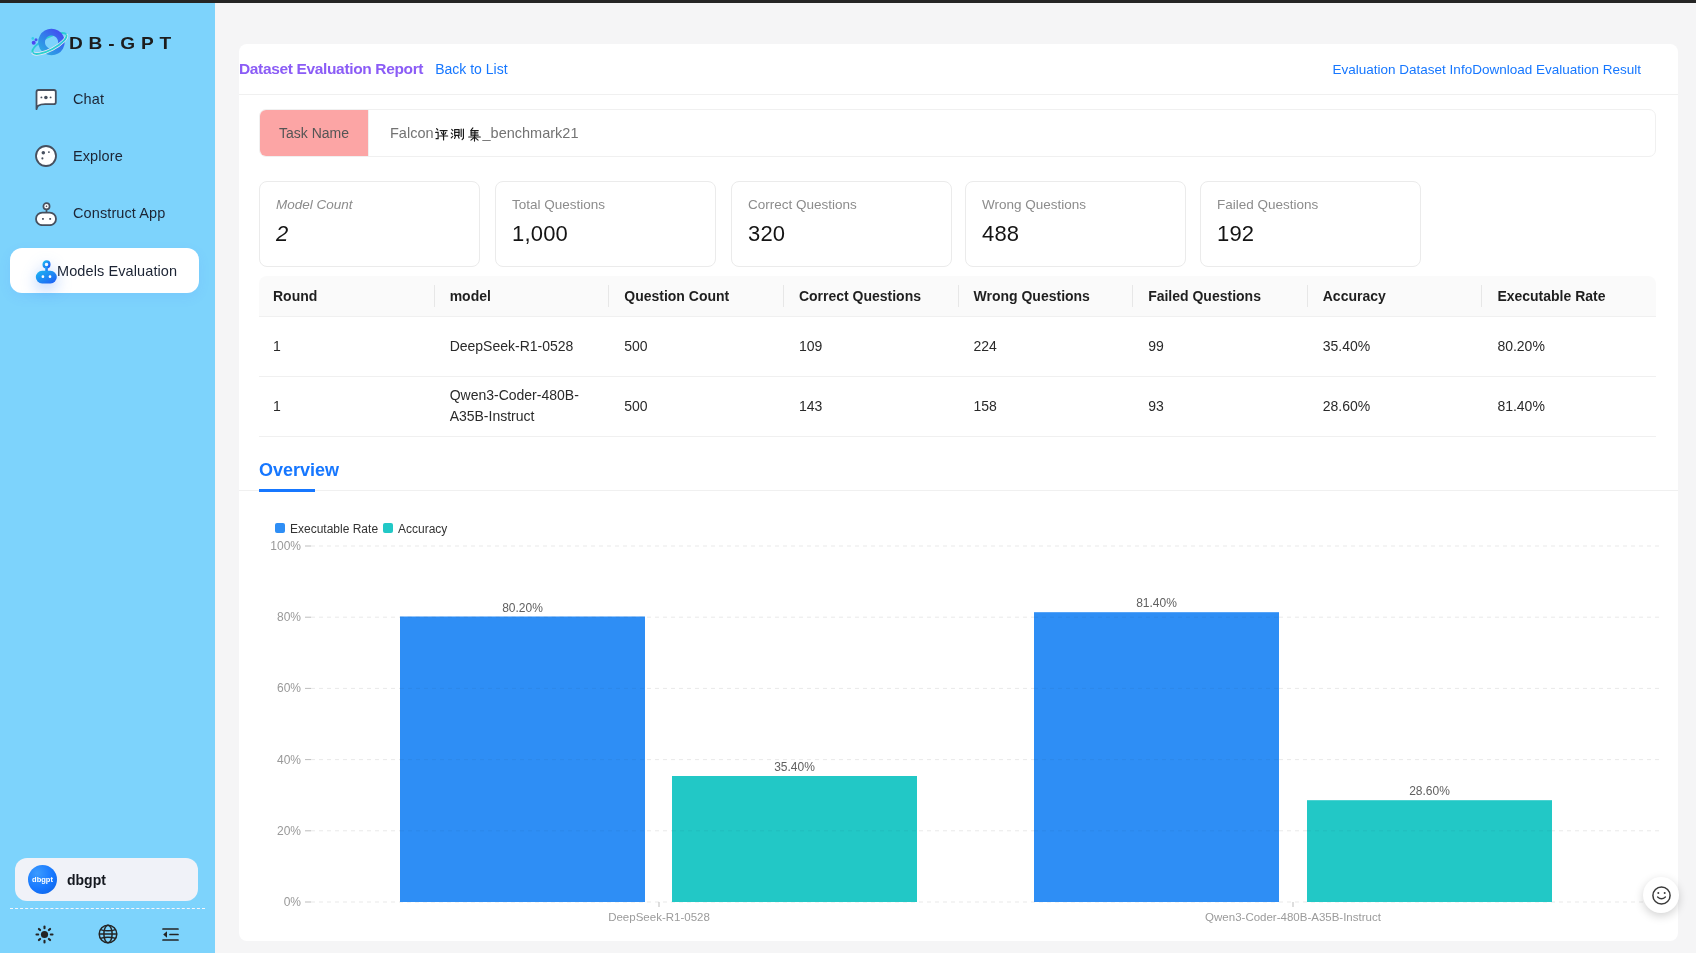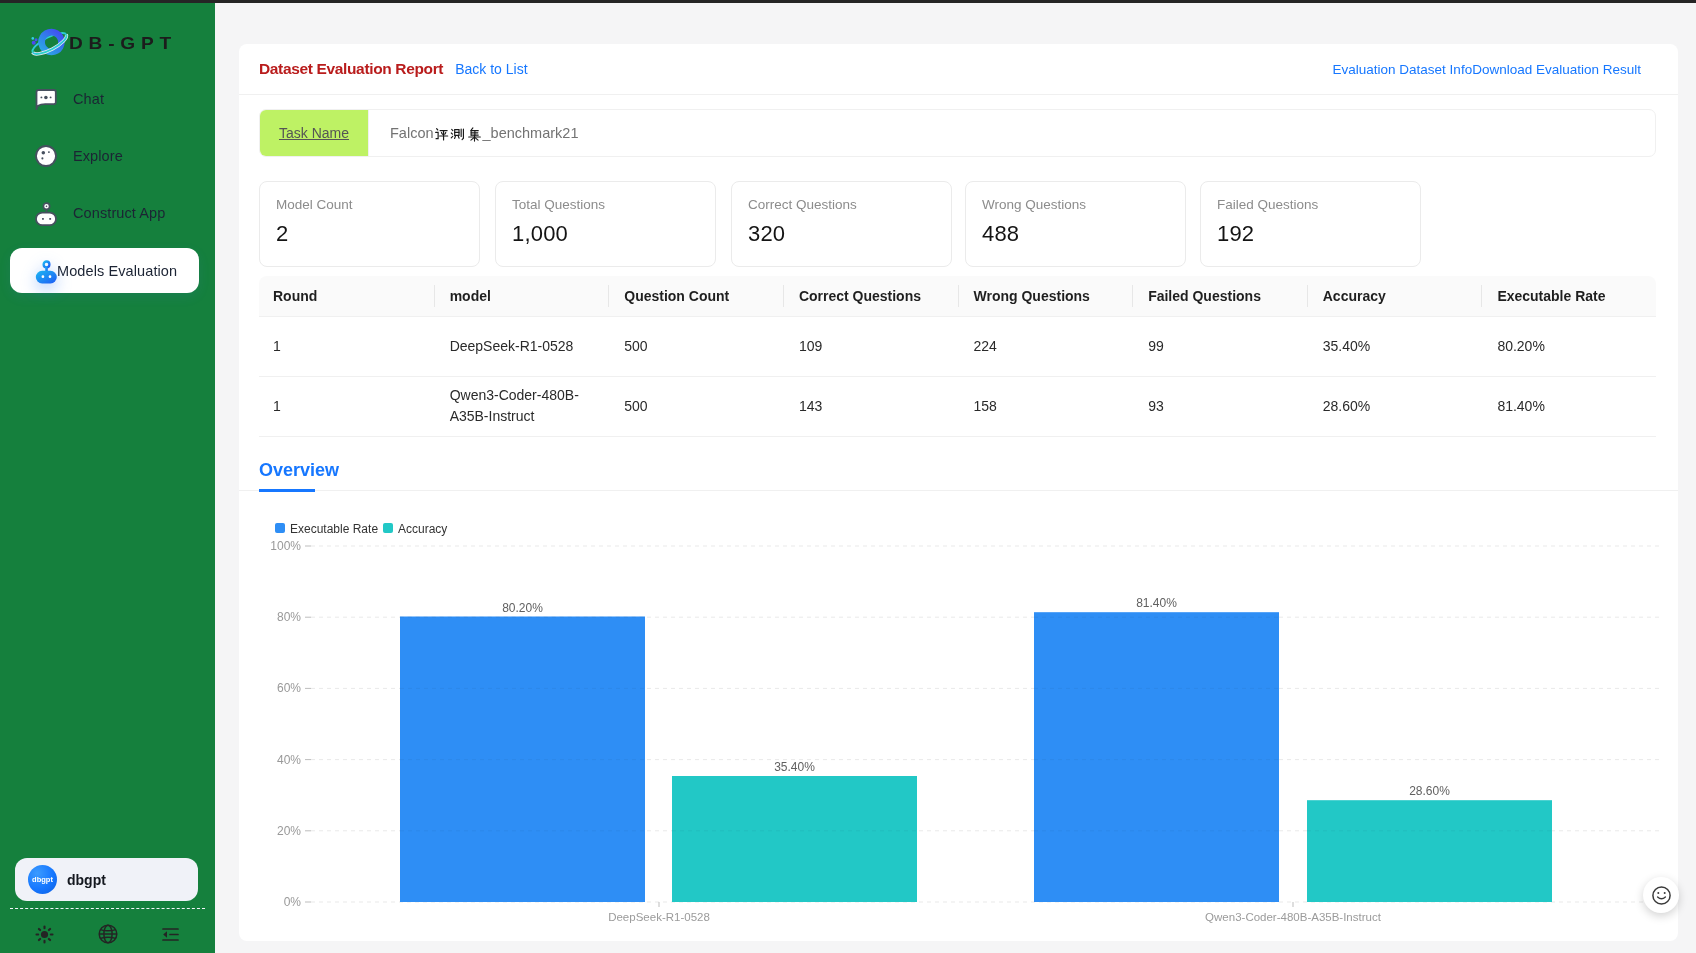--- a/index.html
+++ b/index.html
@@ -1,40 +1,40 @@
 <!DOCTYPE html>
 <html><head>
 <meta charset="utf-8">
 <style>
   * { margin:0; padding:0; box-sizing:border-box; }
   html,body { width:1696px; height:953px; overflow:hidden; font-family:"Liberation Sans", sans-serif; background:#f5f5f6; }
   .topbar { position:absolute; top:0; left:0; width:1696px; height:3px; background:#252525; z-index:50; }
   
-  .sidebar { position:absolute; left:0; top:0; width:215px; height:953px; background:#15803d; }
+  .sidebar { position:absolute; left:0; top:0; width:215px; height:953px; background:#7dd3fc; }
   .logo { position:absolute; left:30px; top:23px; width:160px; height:40px; }
   .menu-item { position:absolute; left:10px; width:189px; height:45px; border-radius:12px; display:flex; align-items:center; }
   .menu-item .mi-icon { width:20px; height:20px; margin-left:25px; flex:0 0 auto; }
   .menu-item .mi-label { margin-left:18px; font-size:14.5px; font-weight:500; color:#1c2434; letter-spacing:.1px; }
   .menu-item.active { background:#fff; box-shadow:0 4px 12px rgba(80,120,255,.10); }
   .user-chip { position:absolute; left:15px; top:858px; width:183px; height:43px; background:#f0f2f8; border-radius:12px; display:flex; align-items:center; }
   .user-chip .avatar { width:29px; height:29px; border-radius:50%; margin-left:13px; background:radial-gradient(circle at 32% 28%, #3b9bff 0%, #1677ff 55%, #0e5fe0 100%); display:flex; align-items:center; justify-content:center; }
   .user-chip .avatar span { color:#fff; font-size:7.5px; font-weight:bold; }
   .user-chip .uname { margin-left:10px; font-size:14px; font-weight:bold; color:#14181f; }
   .foot-icons { position:absolute; left:0; top:921px; width:215px; height:26px; display:flex; justify-content:space-between; align-items:center; padding:0 35px; }
   .side-sep { position:absolute; left:10px; top:908px; width:195px; border-top:1.5px dashed #f3f5fa; }
   
   .main { position:absolute; left:215px; top:0; width:1481px; height:953px; background:#f5f5f6; }
   .card { position:absolute; left:24px; top:44px; width:1439px; height:897px; background:#fff; border-radius:8px; }
   .card-header { position:absolute; top:0; left:0; width:100%; height:51px; border-bottom:1px solid #f0f0f0; display:flex; align-items:center; }
-  .card-title { margin-left:20px; font-size:15.5px; font-weight:bold; color:#b91c1c; letter-spacing:-0.35px; }
+  .card-title { font-size:15.5px; font-weight:bold; color:#8b5cf6; letter-spacing:-0.35px; }
   .back-link { margin-left:12px; font-size:14px; color:#1677ff; }
   .hdr-links { position:absolute; right:37px; top:0; height:51px; display:flex; align-items:center; }
   .hdr-links a { font-size:13.5px; color:#1677ff; text-decoration:none; }
   .task-row { position:absolute; left:20px; top:65px; width:1397px; height:48px; border:1px solid #f0f0f0; border-radius:7px; display:flex; overflow:hidden; }
-  .task-label { width:109px; background:#bef264; border-right:1px solid #f0f0f0; display:flex; align-items:center; justify-content:center; font-size:14px; color:#555;text-decoration:underline; }
+  .task-label { width:109px; background:#fca5a5; border-right:1px solid #f0f0f0; display:flex; align-items:center; justify-content:center; font-size:14px; color:#555; }
   .task-value { flex:1; display:flex; align-items:center; padding-left:21px; font-size:14.5px; color:#737373; }
   .stat { position:absolute; top:137px; width:221px; height:86px; border:1px solid #ebebeb; border-radius:8px; background:#fff; padding:15px 16px; }
   .stat .s-label { font-size:13.5px; color:#8c8c8c; }
   .stat .s-value { margin-top:9px; font-size:22px; font-weight:500; color:#141414; letter-spacing:.2px; }
   
   .tbl { position:absolute; left:20px; top:232px; width:1397px; }
   .tbl table { width:100%; border-collapse:collapse; table-layout:fixed; }
   .tbl th { background:#fafafa; height:40px; text-align:left; font-size:14px; font-weight:bold; color:#1f1f1f; padding:0 0 0 16px; position:relative; }
   .tbl th:first-child { border-top-left-radius:8px; padding-left:14px; }
   .tbl th:last-child { border-top-right-radius:8px; }
@@ -203,21 +203,21 @@
               <path d="M6.3 1 L4.6 3"></path>
               <path d="M4.4 3.4 V8.8"></path>
               <path d="M4.4 3.9 H12 M4.4 6.2 H11.6 M4.4 8.6 H12"></path>
               <path d="M8.4 3.9 V8.6"></path>
               <path d="M1.8 10.6 H14.2"></path>
               <path d="M8 8.8 V15"></path>
               <path d="M7.8 11 L4.2 14 M8.2 11 L11.8 14"></path>
             </g>
           </svg>_benchmark21</div>
     </div>
-    <div class="stat" style="left:20px;">
+    <div class="stat" style="left:20px;font-style:italic;">
         <div class="s-label">Model Count</div>
         <div class="s-value">2</div>
       </div>
     <div class="stat" style="left:256px;">
         <div class="s-label">Total Questions</div>
         <div class="s-value">1,000</div>
       </div>
     <div class="stat" style="left:492px;">
         <div class="s-label">Correct Questions</div>
         <div class="s-value">320</div>

